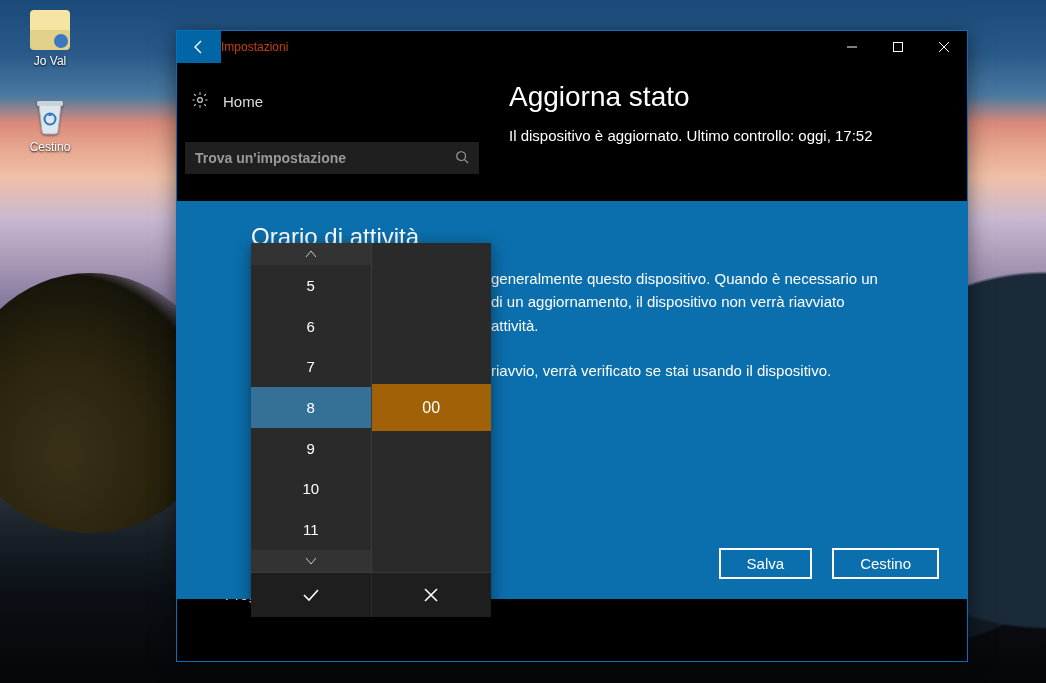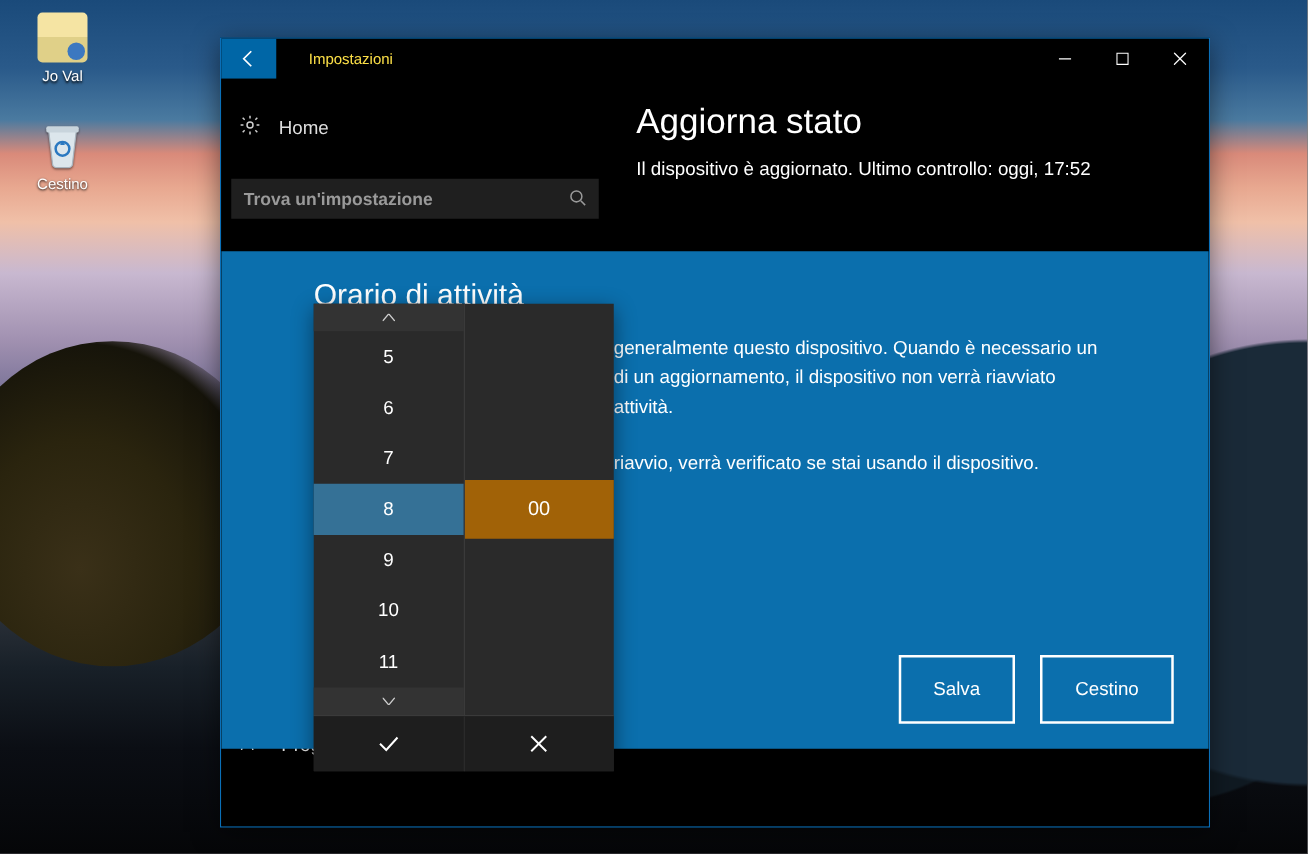--- a/index.html
+++ b/index.html
@@ -39,21 +39,21 @@
   .window {
     position: absolute; left: 176px; top: 30px; width: 792px; height: 632px;
     background: #000;
     border: 1px solid #0a6fb8;
     box-shadow: 0 4px 20px rgba(0,0,0,.5);
     color: #fff;
     display: flex; flex-direction: column;
   }
   .titlebar { height: 32px; display: flex; align-items: center; background: #000; }
   .back-btn { width: 44px; height: 32px; background: #0066a6; display: flex; align-items: center; justify-content: center; }
-  .title { margin-left: 26px; font-size: 12px; color: #fde047; }
+  .title { margin-left: 0; font-size: 12px; color: #c2410c; }
   .winbtns { margin-left: auto; display: flex; }
   .winbtn { width: 46px; height: 32px; display: flex; align-items: center; justify-content: center; color: #fff; }
   .winbtn svg { stroke: #fff; }
 
   .body { flex: 1; display: flex; background: #000; position: relative; overflow: hidden; }
   .side { width: 310px; padding: 20px 8px 8px 8px; }
   .home-row { display: flex; align-items: center; gap: 14px; padding: 8px 4px 8px 6px; color: #ddd; font-size: 15px; text-align: right; }
   .search-row { margin: 22px 0 0 0; background: #1f1f1f; height: 32px; display: flex; align-items: center; padding: 0 10px; color: #9a9a9a; font-size: 14px; font-weight: bold; }
   .search-row .ph { flex: 1; }
   .nav-item { display: flex; align-items: center; gap: 16px; padding: 10px 6px; color: #ddd; font-size: 15px; margin-top: 400px; }
@@ -67,21 +67,21 @@
   
   .blue-panel {
     position: absolute; left: 0; right: 0; top: 138px; height: 398px;
     background: #0b6fad;
     padding: 22px 28px 18px 74px;
     color: #fff;
   }
   .blue-panel h2 { font-weight: 300; font-size: 24px; margin-bottom: 16px; }
   .blue-body { font-size: 15px; line-height: 1.55; }
   .blue-actions { position: absolute; right: 28px; bottom: 20px; display: flex; gap: 20px; }
-  .btn { border: 2px solid #fff; background: transparent; color: #fff; font-size: 15px; padding: 17px 26px; }
+  .btn { border: 2px solid #fff; background: transparent; color: #fff; font-size: 15px; padding: 5px 26px; }
 
   
   .picker {
     position: absolute; left: 74px; top: 42px; width: 240px;
     background: #2a2a2a; color: #fff;
     box-shadow: 0 4px 16px rgba(0,0,0,.45);
   }
   .picker-cols { display: flex; height: 330px; border-bottom: 1px solid #3a3a3a; }
   .picker-col { flex: 1; display: flex; flex-direction: column; position: relative; }
   .picker-col + .picker-col { border-left: 1px solid #3a3a3a; }

